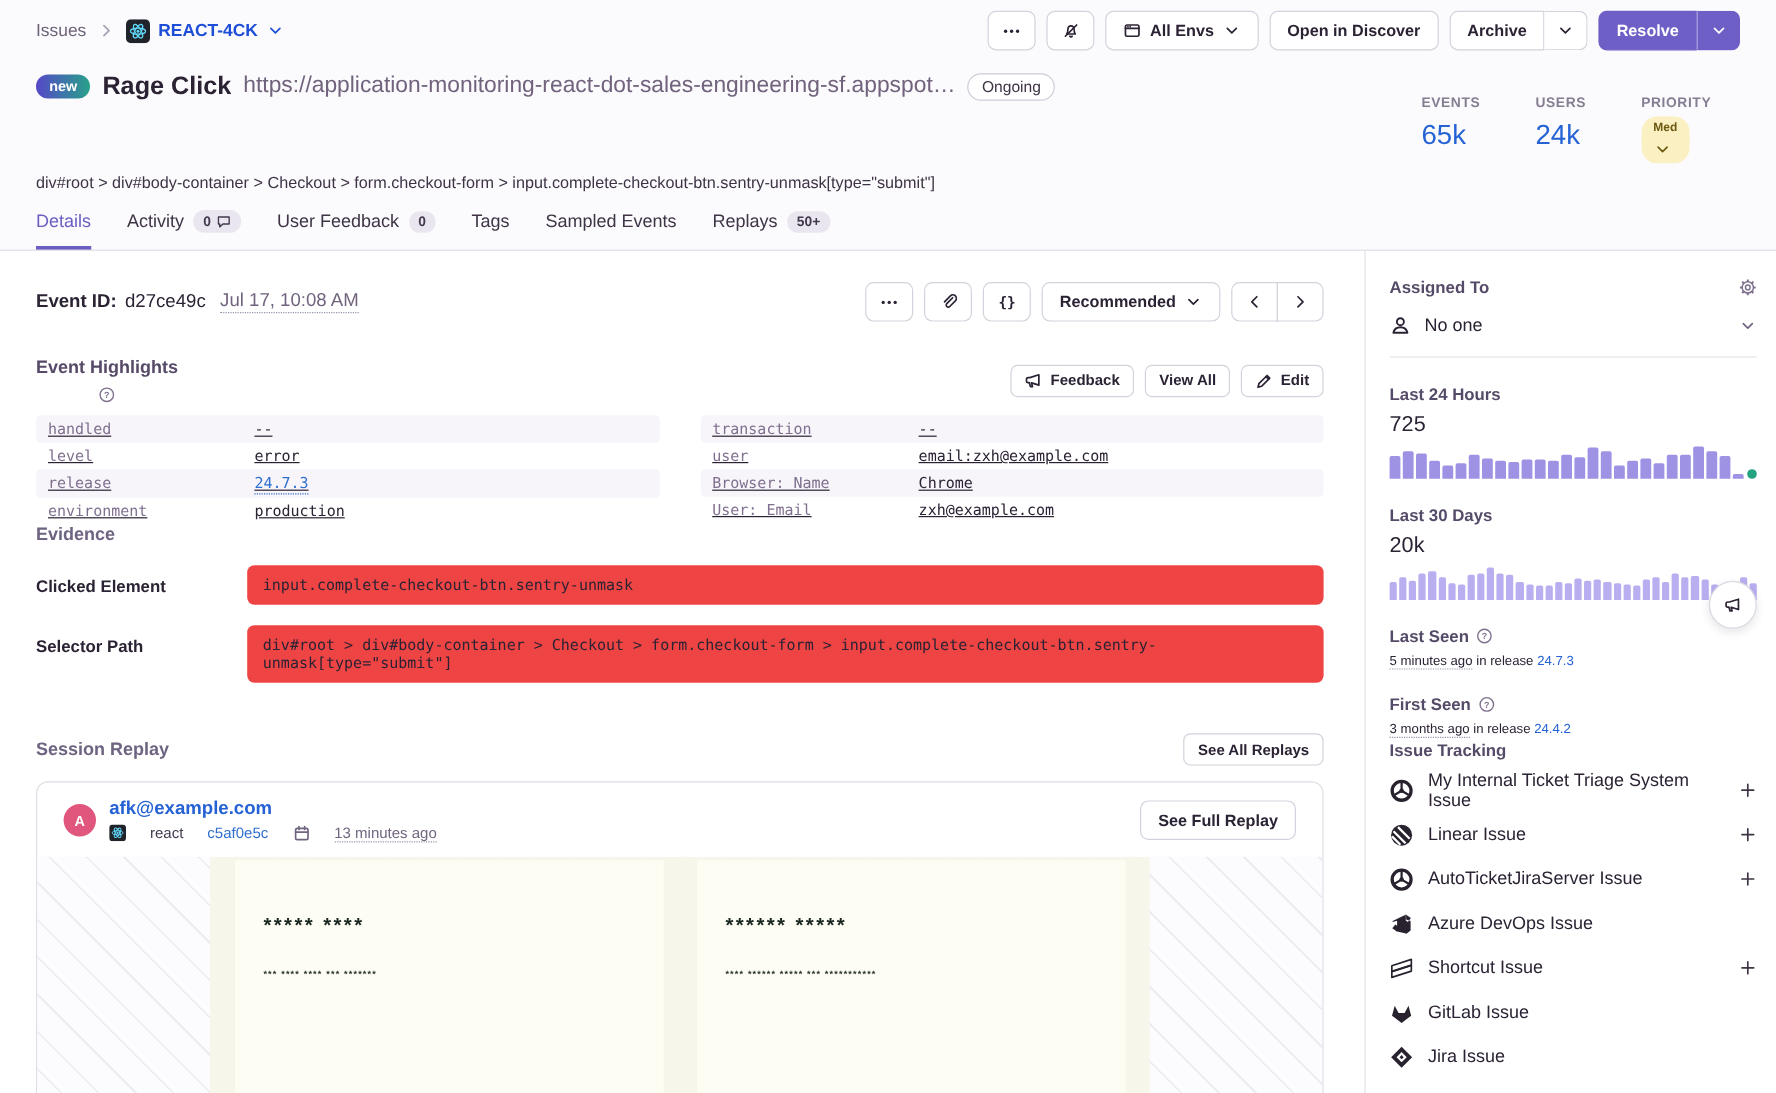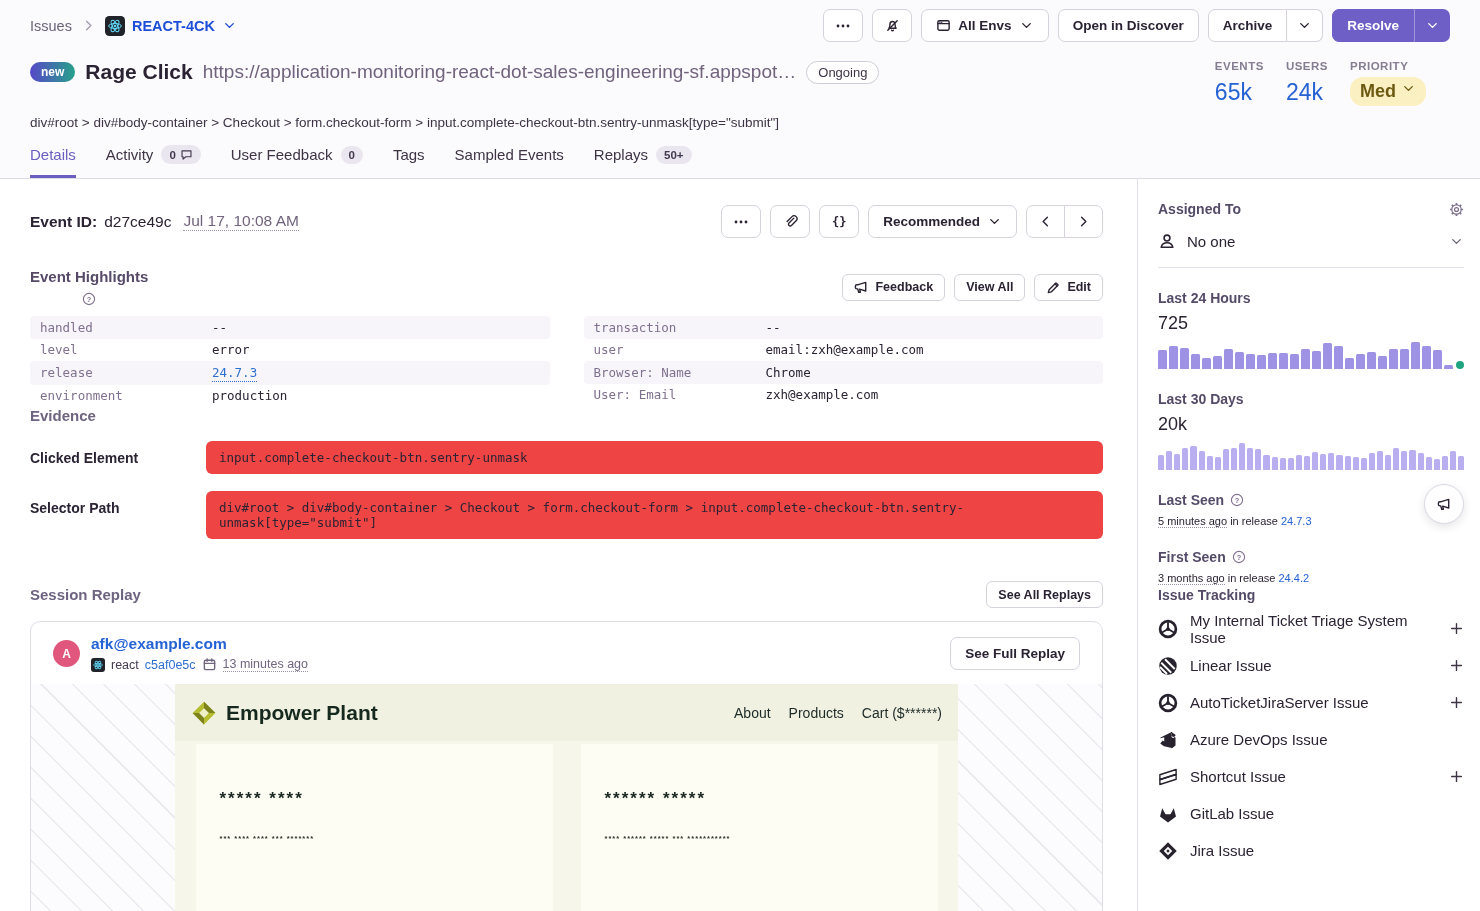--- a/index.html
+++ b/index.html
@@ -27,25 +27,25 @@
   .btn-primary { background:#6e5fc7; border-color:#6e5fc7; color:#fff; }
   .split.primary .btn:last-child { border-left:1px solid rgba(255,255,255,.35); }
   .hdr-row2 { display:flex; align-items:flex-start; margin-top:18px; }
   .title-cluster { display:flex; align-items:center; gap:10px; min-width:0; }
   .new-badge { background:linear-gradient(90deg,#5648c8,#27a18a); color:#fff; font-size:12px;
     font-weight:700; border-radius:11px; padding:3px 11px; }
   .issue-title { font-size:21px; font-weight:700; color:#2b2233; white-space:nowrap; }
   .issue-culprit { font-size:19px; color:#71637e; white-space:nowrap; }
   .status-pill { border:1px solid #d0cbd8; background:#fff; color:#3e3446; border-radius:14px;
     font-size:13px; padding:3px 11px; white-space:nowrap; }
-  .stats { margin-left:auto; display:flex; gap:22px; padding-right:24px; flex:none; }
+  .stats { margin-left:auto; display:flex; gap:46px; padding-right:24px; flex:none;margin-top:20px; }
   .stat .lbl { font-size:11.5px; font-weight:700; color:#857d91; letter-spacing:.5px; }
   .stat .val { font-size:23px; color:#2562d4; margin-top:7px; }
   .prio-pill { display:inline-flex; align-items:flex-start; gap:5px; background:#fbf0c2; color:#6d5a12;
-    font-size:18px; font-weight:700; border-radius:13px; padding:4px 10px; margin-top:5px; cursor:pointer; }
+    font-size:10px; font-weight:700; border-radius:13px; padding:4px 10px; margin-top:5px; cursor:pointer;flex-direction:column; }
   .hdr-row3 { margin-top:9px; font-size:13.5px; color:#3e3446; }
   .tabs { display:flex; gap:30px; margin-top:15px; }
   .tab { display:flex; align-items:center; gap:8px; font-size:15px; color:#3e3446;
     padding-bottom:11px; border-bottom:3px solid transparent; cursor:pointer; }
   .tab.active { color:#6a5fc1; border-bottom-color:#6a5fc1; }
   .tab-badge { display:inline-flex; align-items:center; gap:4px; background:#eae6f0; color:#43394f;
     border-radius:11px; font-size:11.5px; font-weight:700; padding:3px 8px; }
 
   
   .main { display:flex; height:745px; overflow:hidden; }
@@ -61,21 +61,21 @@
   .pager { display:flex; }
   .pager .btn { width:39px; padding:0; }
   .pager .btn:first-child { border-radius:7px 0 0 7px; }
   .pager .btn:last-child { border-radius:0 7px 7px 0; margin-left:-1px; }
 
   .hl-head { display:flex; align-items:center; margin-top:30px; }
   .hl-title { font-size:15px; font-weight:700; color:#564a68; display:flex; align-items:center; gap:7px;flex-direction:column; }
   .hl-buttons { margin-left:auto; display:flex; gap:9px; }
   .btn-sm { height:27px; font-size:12.5px; padding:0 11px; border-radius:6px; gap:6px; }
 
-  .kv-wrap { display:grid; grid-template-columns:1fr 1fr; column-gap:34px; margin-top:10px; align-items:start; }
+  .kv-wrap { display:grid; grid-template-columns:1fr 1fr; column-gap:34px; margin-top:10px; align-items:start;text-decoration:underline; }
   .kv-table { display:flex; flex-direction:column; }
   .kv-row { display:flex; padding:2.5px 10px; font-family:"DejaVu Sans Mono", monospace;
     font-size:12.5px; line-height:17.5px; border-radius:4px; }
   .kv-row:nth-child(odd) { background:#f7f5fa; }
   .kv-key { width:172px; flex:none; color:#80708f; }
   .kv-val { color:#2b2233; word-break:break-all; white-space:pre-wrap; }
   .kv-val.link { color:#2f6fd0; cursor:pointer; }
   .kv-val.link.solid { text-decoration:underline; }
   .kv-val.link.dotted { border-bottom:1px dotted #2f6fd0; align-self:flex-start; }
 
@@ -86,21 +86,21 @@
   .evd-box { flex:1; background:#ef4444; border-radius:6px; padding:9px 13px;
     font-family:"DejaVu Sans Mono", monospace; font-size:12.5px; color:#2b2233; }
 
   .sr-head { display:flex; align-items:center; margin-top:42px; }
   .replay-card { border:1px solid #e0dce5; border-radius:10px; margin-top:13px; overflow:hidden; height:330px; }
   .replay-top { display:flex; align-items:center; padding:13px 22px 12px; }
   .avatar { width:27px; height:27px; border-radius:50%; background:#e1567c; color:#fff;
     font-size:12px; font-weight:700; display:flex; align-items:center; justify-content:center; flex:none; }
   .replay-meta { margin-left:11px; }
   .replay-email { font-size:15.5px; font-weight:700; color:#2562d4; }
-  .replay-sub { display:flex; align-items:center; gap:6px; margin-top:4px; font-size:12.5px; color:#71657f; }
+  .replay-sub { display:flex; align-items:flex-start; gap:20px; margin-top:4px; font-size:12.5px; color:#71657f; }
   .replay-sub .proj-slug { color:#43394f; }
   .replay-sub a { color:#2f6fd0; }
   .replay-sub .ago { border-bottom:1px dotted #9c93a8; }
   .replay-top .btn { margin-left:auto; }
   .replay-stage { height:240px; display:flex; justify-content:center; overflow:hidden;
     background:#fcfbfd;
     background-image:repeating-linear-gradient(45deg, #edebf2 0 1.5px, transparent 1.5px 22px); }
   .ep-page { width:783px; flex:none; background:#f6f6ea; }
   .ep-header { height:57px; background:#f1f1e1; display:flex; align-items:center; padding:0 16px; }
   .ep-brand { display:flex; align-items:center; gap:9px; font-size:21px; font-weight:700; color:#15291f; }
@@ -455,38 +455,20 @@
                   <path d="M2.5 6.8h11M5.5 2v2.5M10.5 2v2.5"></path>
                 </svg>
               </span>
             <span class="ago">13 minutes ago</span>
           </div>
         </div>
         <button class="btn">See Full Replay</button>
       </div>
       <div class="replay-stage">
         <div class="ep-page">
-          <div class="ep-header">
-            <span class="ep-brand">
-              <span class="icon">
-                  <svg width="26" height="26" viewBox="0 0 24 24">
-                    <polygon points="12,1.5 22.5,12 12,22.5 1.5,12" fill="#b5bc2f"></polygon>
-                    <polygon points="12,1.5 22.5,12 12,12" fill="#7d831c"></polygon>
-                    <polygon points="12,12 12,22.5 1.5,12" fill="#7d831c"></polygon>
-                    <polygon points="12,7.5 16.5,12 12,16.5 7.5,12" fill="#eef0c8"></polygon>
-                  </svg>
-                </span>
-              <span>Empower Plant</span>
-            </span>
-            <nav class="ep-nav" id="ep-nav">
-                <a>About</a>
-                <a>Products</a>
-                <a>Cart ($******)</a>
-              </nav>
-          </div>
           <div class="ep-body" id="ep-body">
               <div class="ep-card">
                 <div class="ep-title">***** ****</div>
                 <div class="ep-desc">*** **** **** *** *******</div>
               </div>
               <div class="ep-card">
                 <div class="ep-title">****** *****</div>
                 <div class="ep-desc">**** ****** ***** *** ***********</div>
               </div>
             </div>

